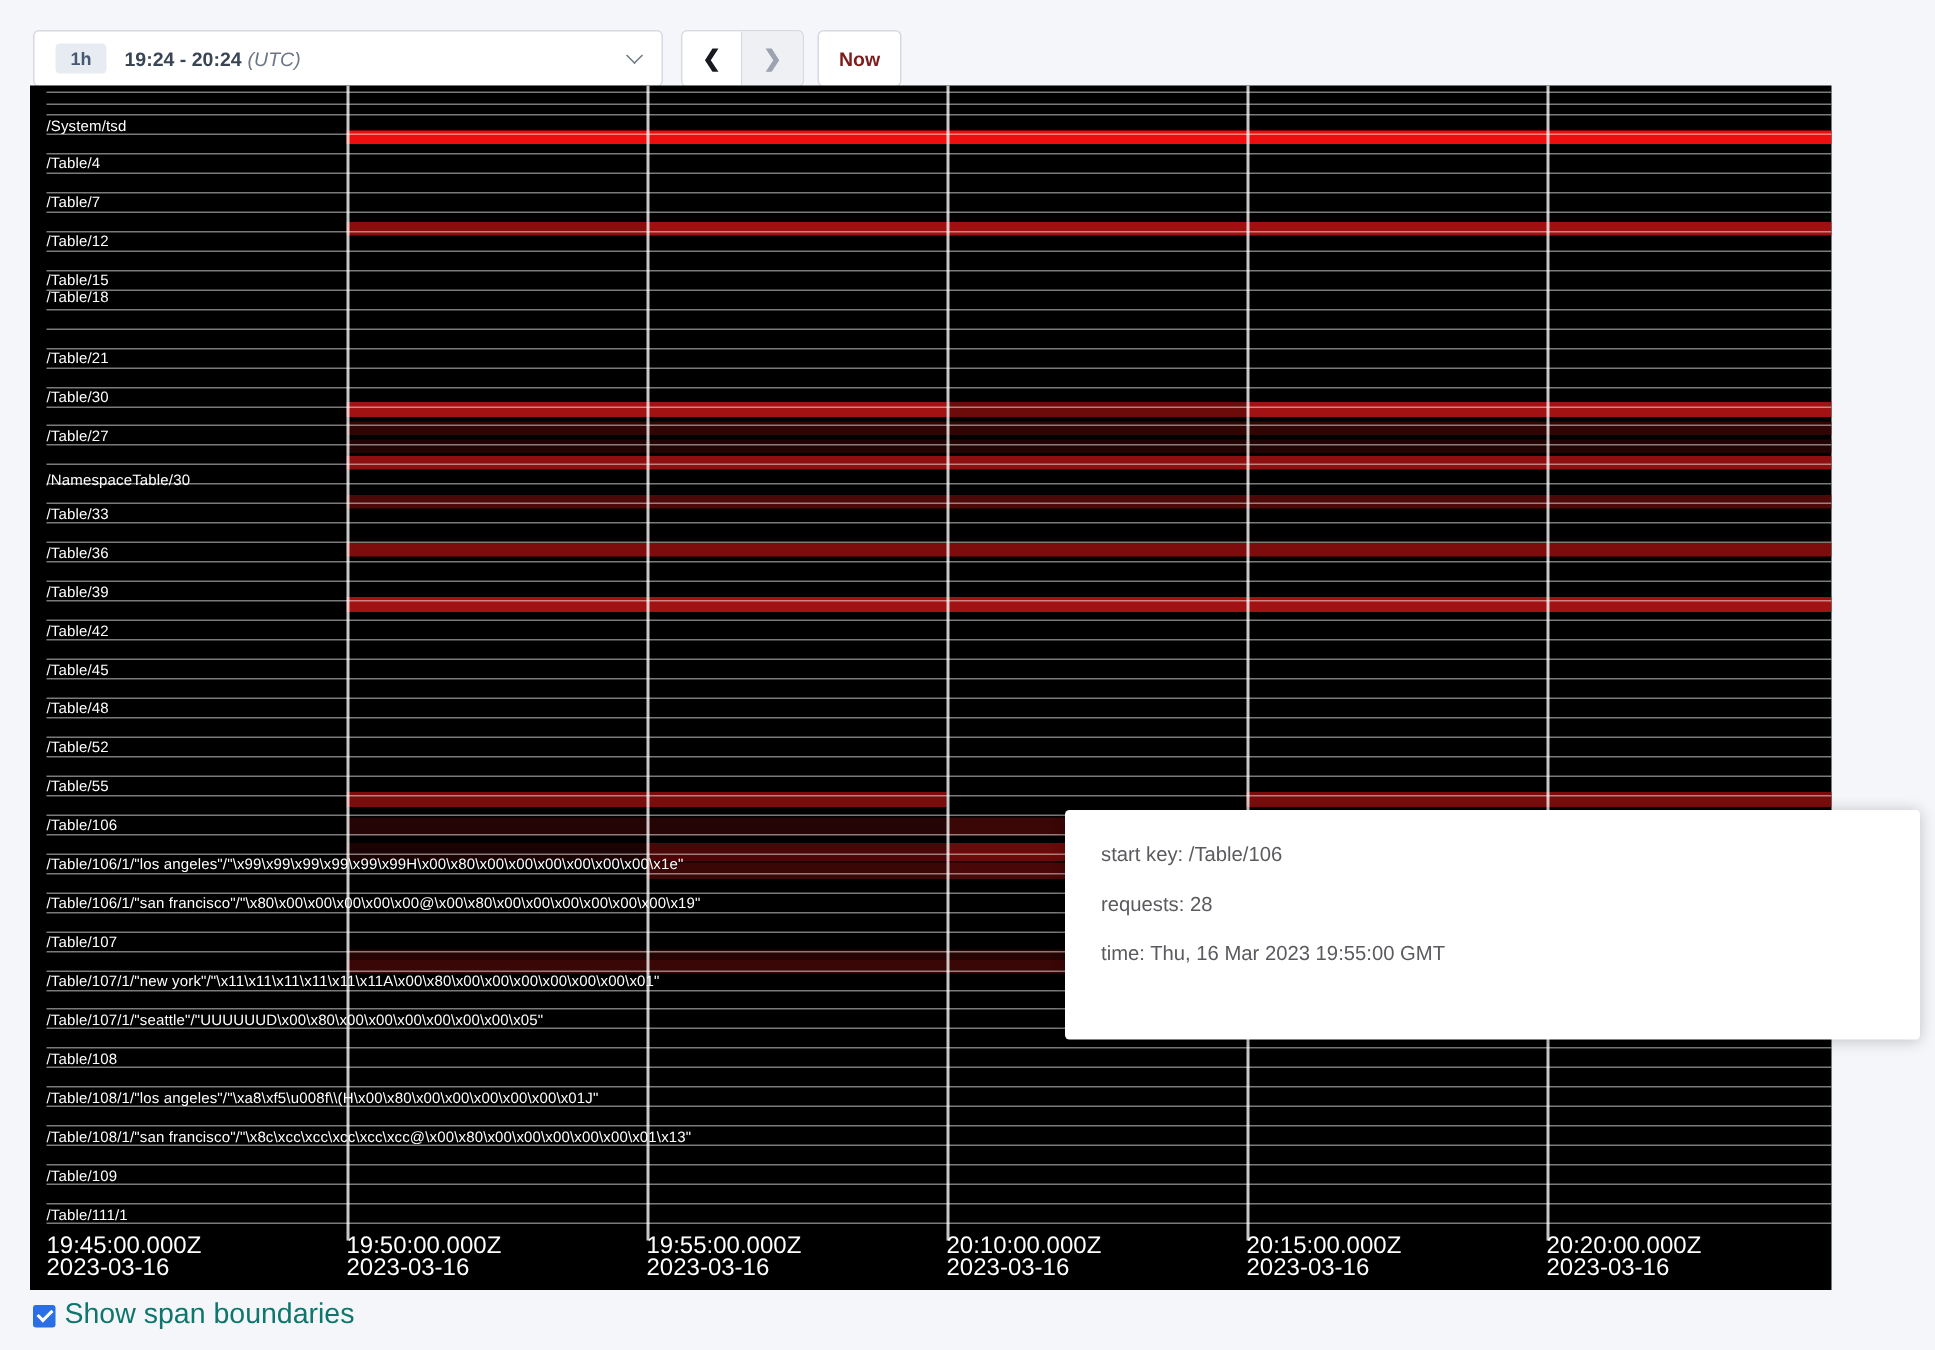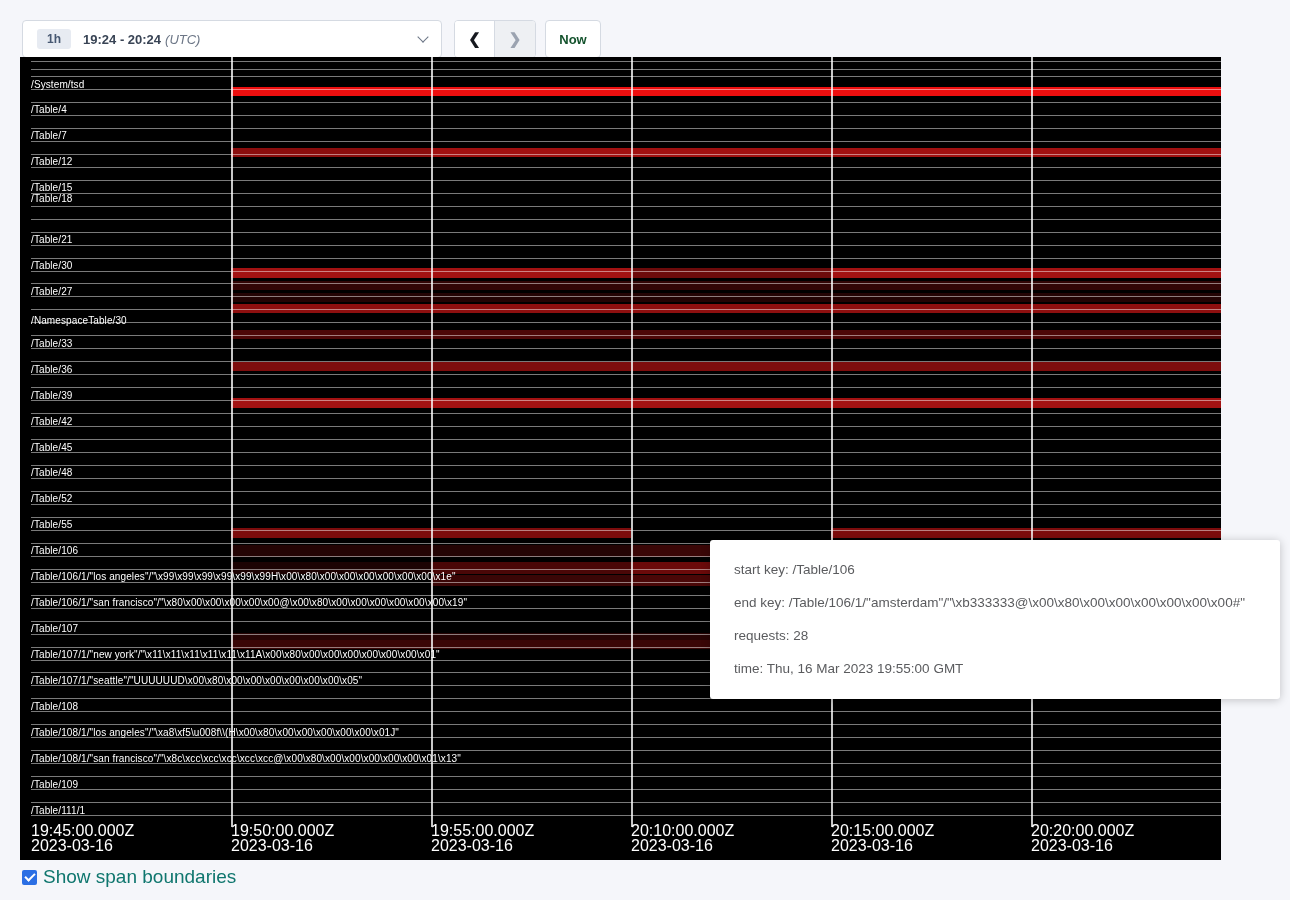--- a/index.html
+++ b/index.html
@@ -26,21 +26,21 @@
     position:absolute; left:454px; top:20px; height:38px; display:flex;
     border:1px solid #d5dae2; border-radius:4px; overflow:hidden; background:#fff;
   }
   .nav-btn { width:40px; height:36px; display:flex; align-items:center; justify-content:center;
     font-size:15px; font-weight:700; cursor:pointer; }
   .nav-prev { color:#16191f; background:#fff; border-right:1px solid #d5dae2; }
   .nav-next { color:#9ba3b0; background:#eef0f3; cursor:default; }
   .now-btn {
     position:absolute; left:545px; top:20px; width:56px; height:38px;
     background:#fff; border:1px solid #d5dae2; border-radius:4px;
-    color:#14532d; font-weight:700; font-size:13px;
+    color:#7f1d1d; font-weight:700; font-size:13px;
     display:flex; align-items:center; justify-content:center; cursor:pointer;
   }
 
   
   .heatmap {
     position:absolute; left:20px; top:57px; width:1201px; height:803px;
     background:#000; overflow:hidden; cursor:crosshair;
   }
   .hline { position:absolute; left:11px; right:0; height:1px; background:rgba(255,255,255,0.48); z-index:3; }
   .vline { position:absolute; top:0; width:2px; height:770px; background:rgba(255,255,255,0.78); z-index:3; }
@@ -223,21 +223,20 @@
       <div>2023-03-16</div>
     </div>
     <div class="xtick" style="left: 1011px;">
       <div>20:20:00.000Z</div>
       <div>2023-03-16</div>
     </div>
   </div>
 
 <div class="tooltip">
   <div>start key: /Table/106</div>
-  <div>end key: /Table/106/1/"amsterdam"/"\xb333333@\x00\x80\x00\x00\x00\x00\x00\x00#"</div>
   <div>requests: 28</div>
   <div>time: Thu, 16 Mar 2023 19:55:00 GMT</div>
 </div>
 
 <div class="footer-row">
   <span class="cb"></span>
   <span class="cb-label">Show span boundaries</span>
 </div>
 
 </body></html>

